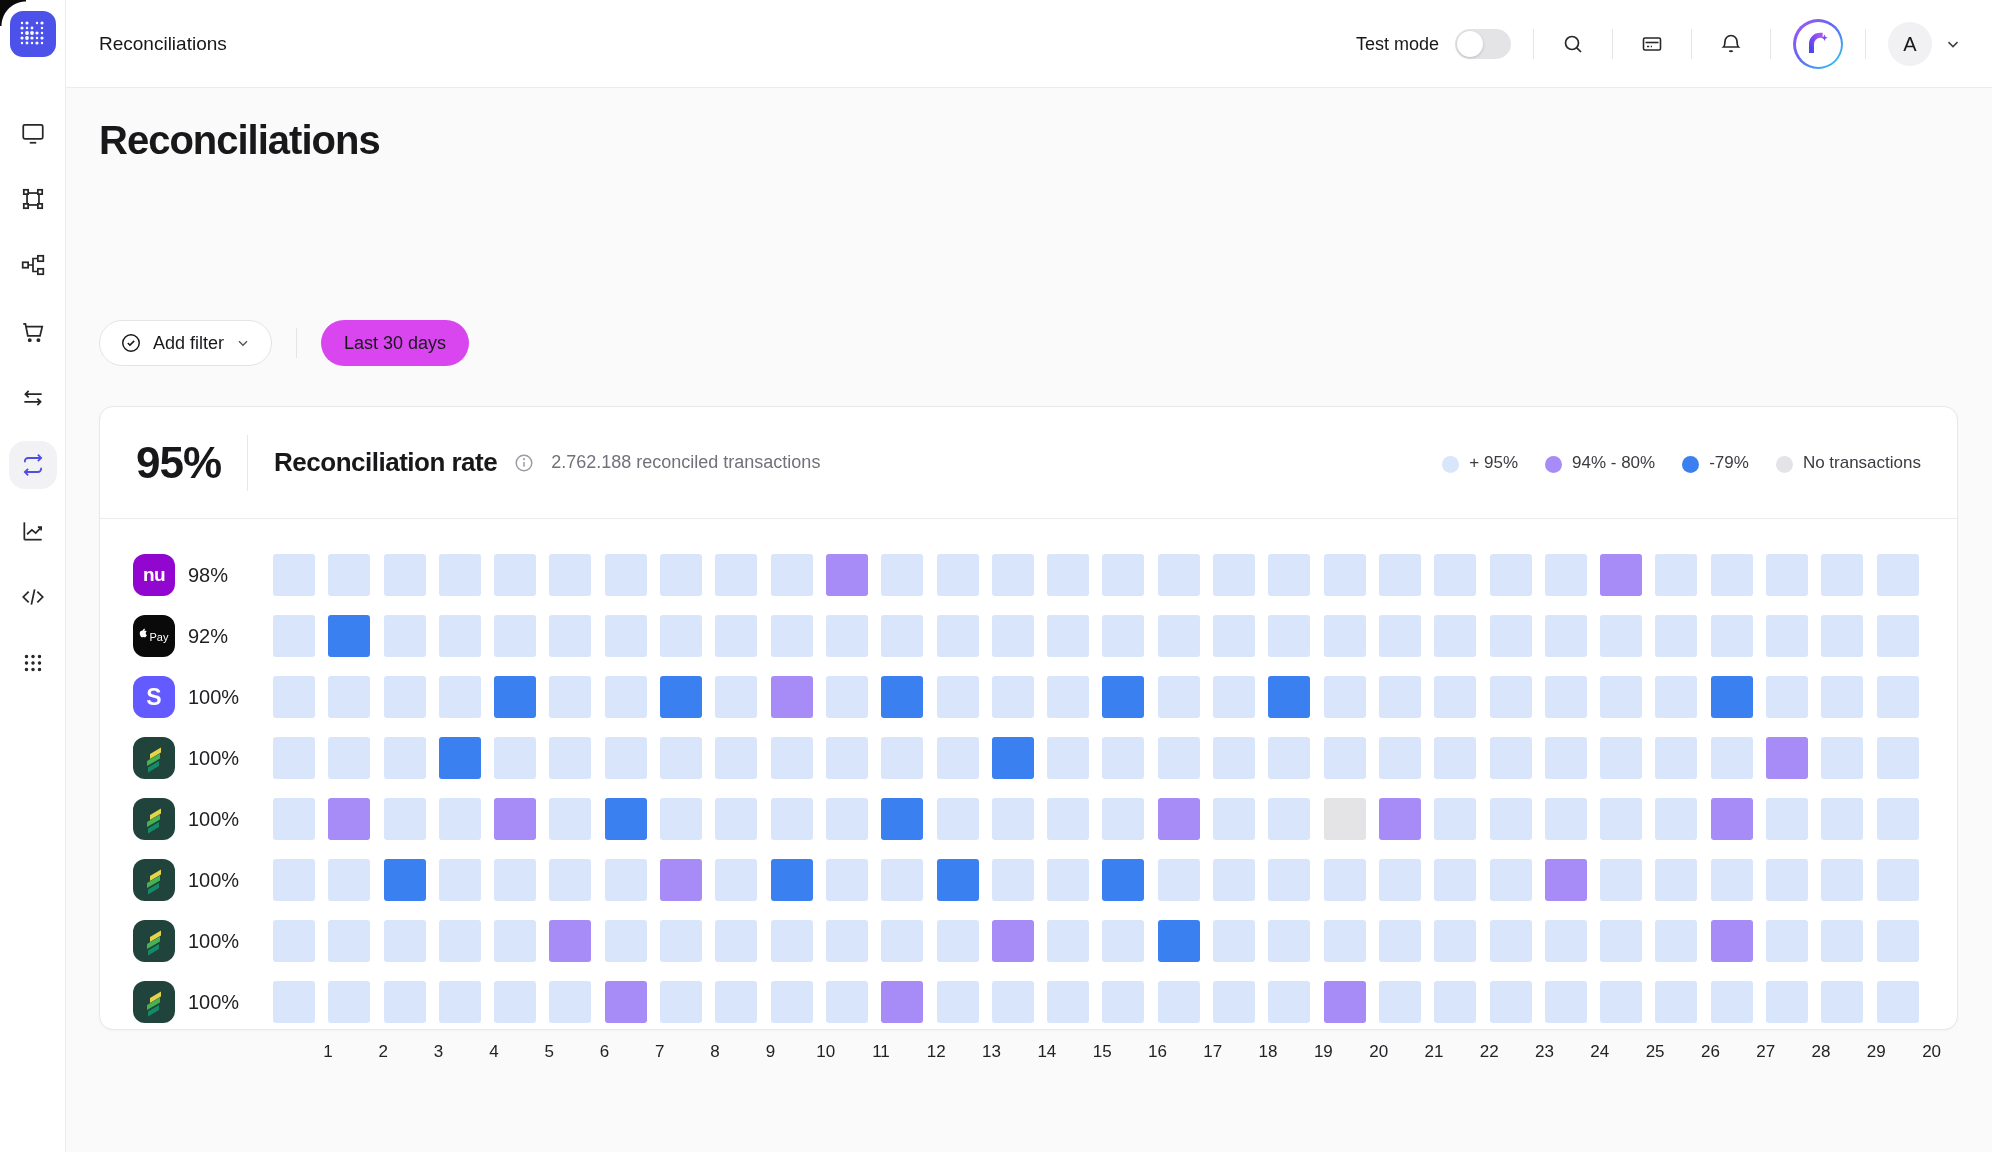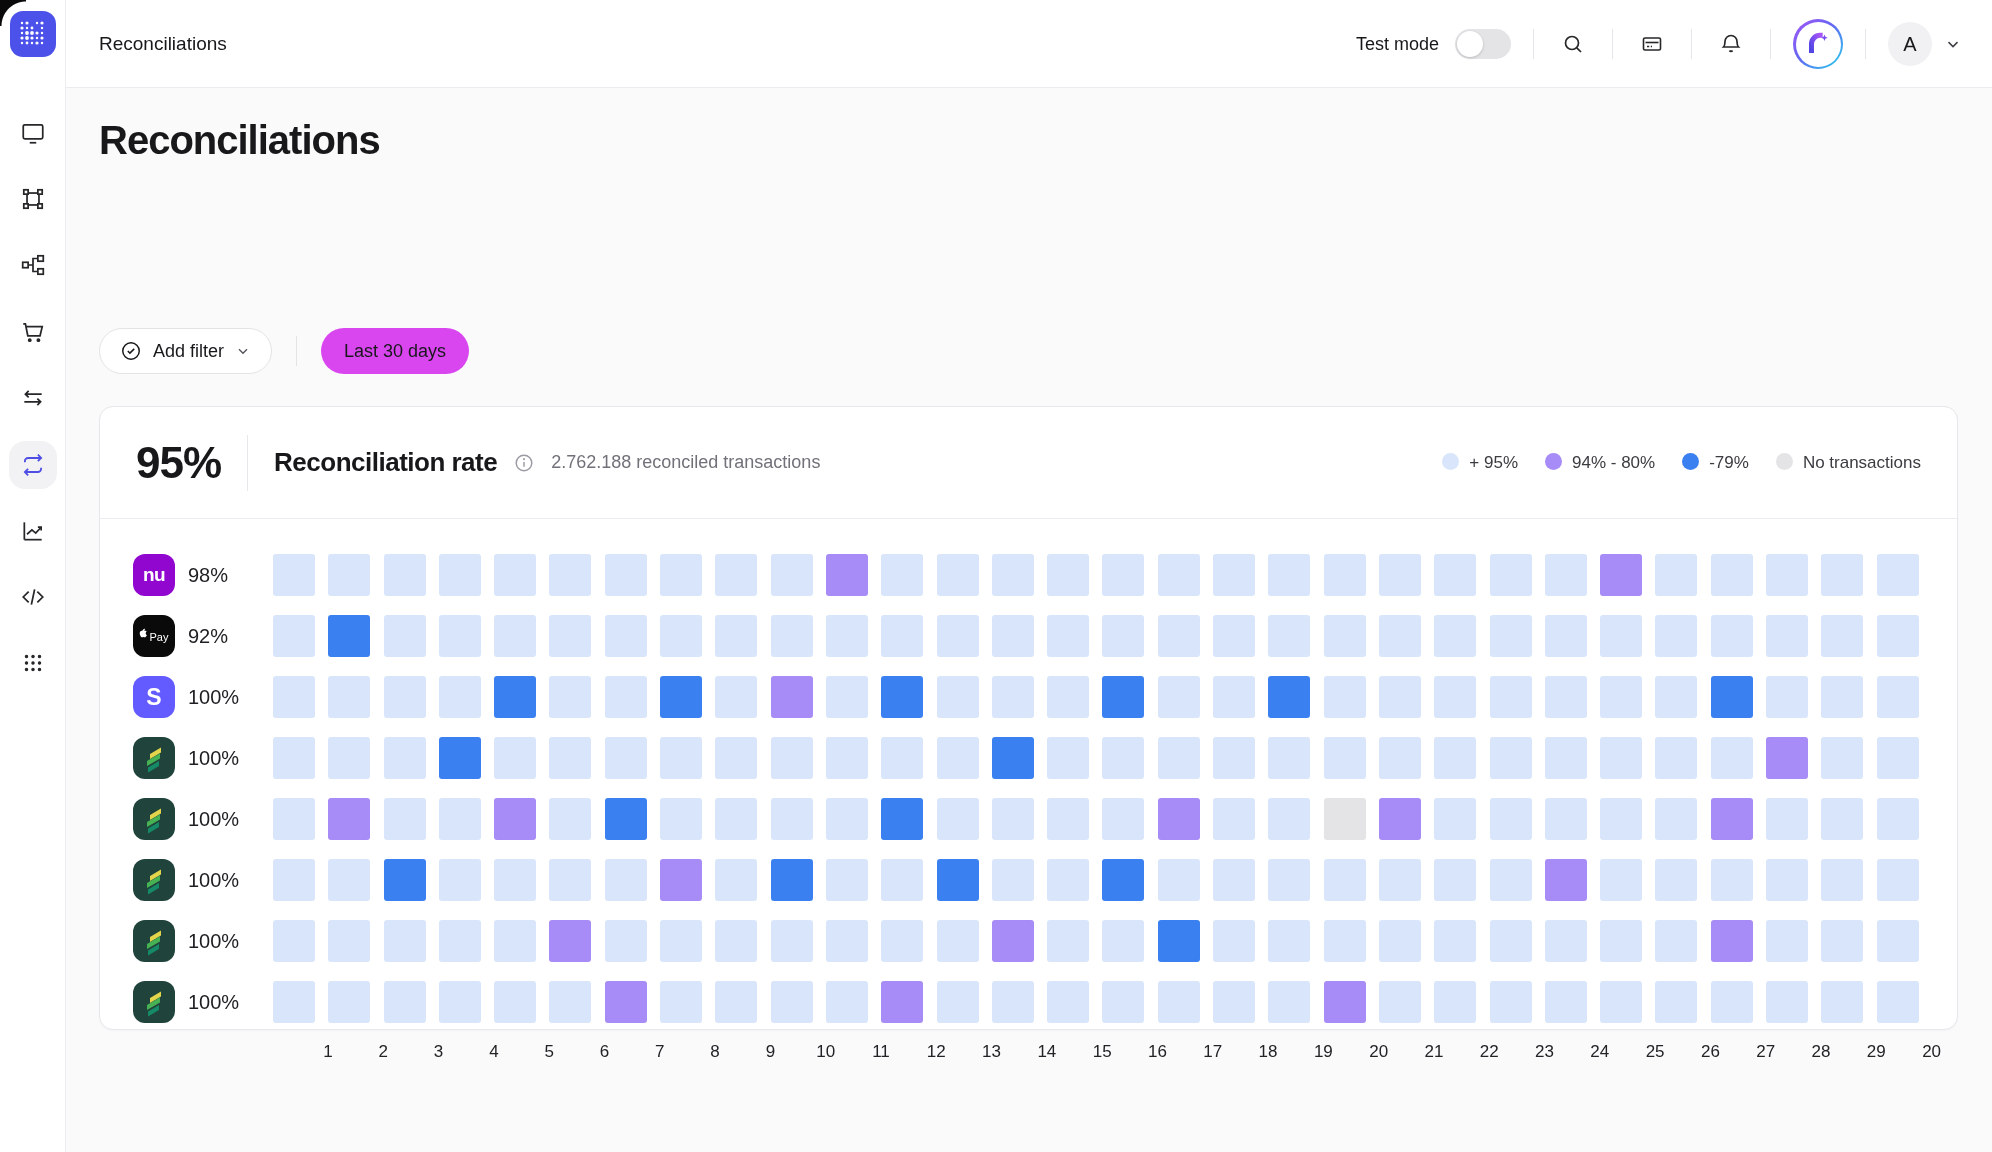--- a/index.html
+++ b/index.html
@@ -45,38 +45,38 @@
 
   
   .main { position:absolute; left:66px; top:88px; width:1926px; height:1064px; background:#fafafa; }
   .page-title { position:absolute; left:33px; top:30px; font-size:40px; font-weight:700; letter-spacing:-1px; }
   .tabs { position:absolute; left:33px; top:138px; display:flex; gap:32px; }
   .tab { font-size:18px; color:#71717a; padding:0 2px 17px 2px; position:relative; cursor:pointer; }
   .tab.active { color:#18181b; }
   .tab.active::after { content:""; position:absolute; left:-10px; right:-10px; bottom:0; height:3px;
     border-radius:2px; background:#4b49e2; }
 
-  .toolbar { position:absolute; left:33px; top:240px; right:40px; height:46px; display:flex; align-items:center; }
+  .toolbar { position:absolute; left:33px; top:232px; right:40px; height:46px; display:flex; align-items:center; }
   .pill { height:46px; border-radius:23px; display:flex; align-items:center; font-size:18px; color:#18181b; }
   .btn-outline { background:#fff; border:1px solid #e4e4e7; padding:0 20px; gap:11px; }
   .btn-soft { background:#d946ef; padding:0 23px; }
   .tdiv { width:1px; height:30px; background:#e4e4e7; margin:0 24px; }
   .toolbar-right { position:absolute; right:0; top:0; display:flex; gap:14px; }
 
   
   .card { position:absolute; left:33px; top:318px; width:1859px; height:624px;
     background:#fff; border:1px solid #e7e7ec; border-radius:14px; box-shadow:0 1px 2px rgba(0,0,0,.03); }
   .card-header { height:112px; border-bottom:1px solid #ececf0; display:flex; align-items:center; padding:0 36px; }
   .rate-big { font-size:44px; font-weight:700; letter-spacing:-1px; }
   .vdiv { width:1px; height:56px; background:#e7e7ec; margin:0 26px; }
   .card-title { font-size:26px; font-weight:700; letter-spacing:-0.5px; }
   .info-icon { margin-left:16px; display:flex; }
   .card-subtitle { margin-left:16px; font-size:18px; color:#71717a; }
   .legend { margin-left:auto; display:flex; align-items:center; gap:27px; }
-  .legend-item { display:flex; align-items:flex-start; gap:10px; font-size:17px; color:#3b3b41; }
+  .legend-item { display:flex; align-items:flex-end; gap:10px; font-size:17px; color:#3b3b41; }
   .legend-dot { width:17px; height:17px; border-radius:50%; }
 
   
   .hm-body { padding:35px 0 0 33px; }
   .hm-row { display:flex; align-items:center; height:42px; margin-bottom:19px; }
   .picon { width:42px; height:42px; border-radius:12px; display:flex; align-items:center;
     justify-content:center; flex:0 0 42px; overflow:hidden;text-align:right; }
   .picon.nubank { background:#9207cf; color:#fff; font-size:19px; font-weight:700; letter-spacing:-0.5px; }
   .picon.applepay { background:#0a0a0a; }
   .picon.stripe { background:#635bff; color:#fff; font-size:23px; font-weight:700; }

